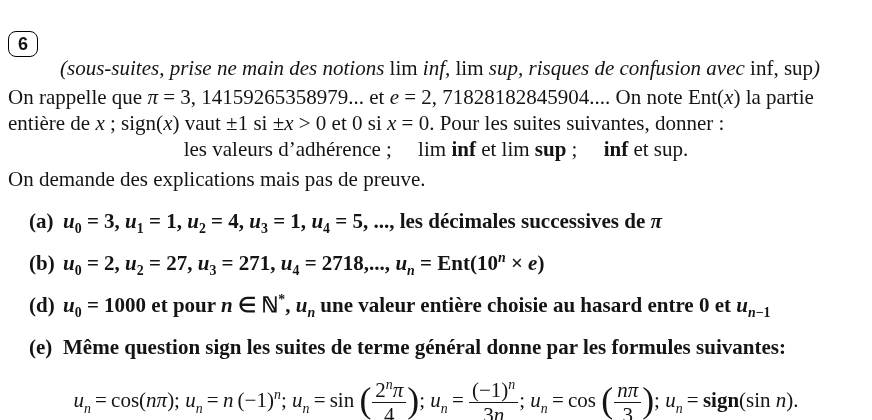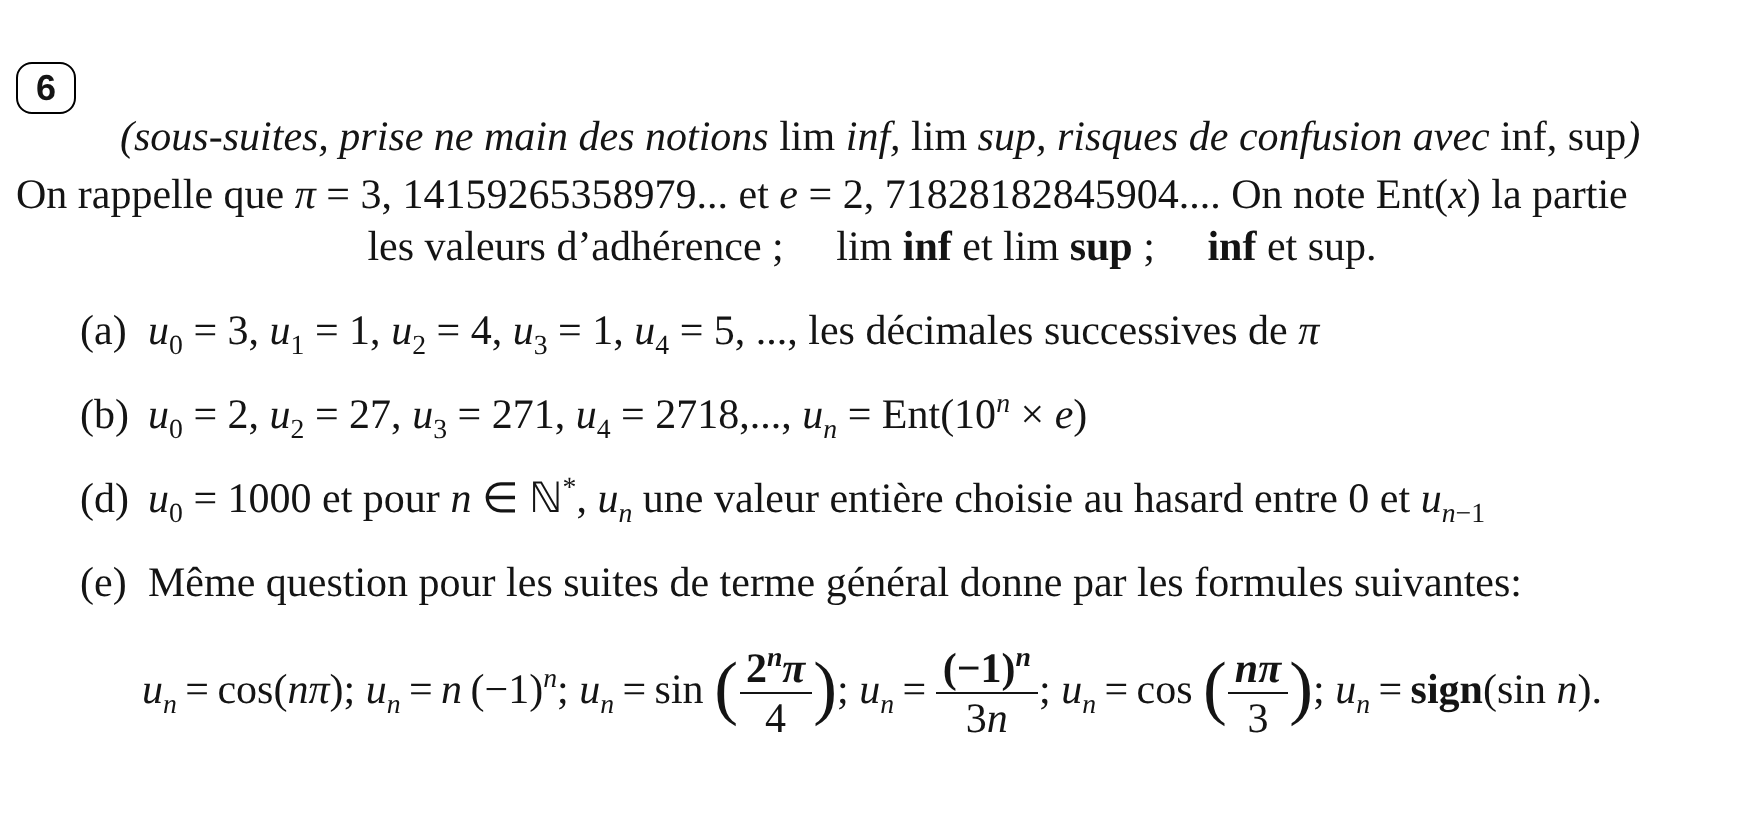--- a/index.html
+++ b/index.html
@@ -18,57 +18,59 @@
     font-family: "Liberation Sans", sans-serif;
     font-weight: bold; font-size: 18px;
     border: 1.7px solid #000; border-radius: 8px;
     padding: 0px 9px; line-height: 24px;
     display: inline-block;
   }
   .title { font-style: italic; margin-top: 48px; }
   .rm { font-style: normal; }
   .centered { text-align: center; }
   .note { margin-top: 4px; }
-  .item { margin-top: 16px; margin-left: 32px; white-space: nowrap; line-height: 26px; }
+  .item { margin-top: 16px; margin-left: 21px; white-space: nowrap; line-height: 26px; font-weight: bold; }
   .ilabel { display: inline-block; width: 34px; }
   .formulas { text-align: center; margin-top: 19px; line-height: 1; }
   sub { font-size: 66%; line-height: 0; }
   sup { font-size: 66%; line-height: 0; }
   .frac { display: inline-block; vertical-align: middle; text-align: center; line-height: 1.05; padding: 0 1px; }
-  .frac .num { display: block; border-bottom: 1.4px solid #141414; padding: 0 3px 1px; font-weight: bold; }
+  .frac .num { display: block; border-bottom: 1.4px solid #141414; padding: 0 3px 1px; }
   .frac .den { display: block; padding-top: 1px; }
   .bigp { font-size: 170%; vertical-align: -0.12em; line-height: 1; }
 </style>
 </head>
 <body>
 
 <div class="page">
 
   <div class="line header">
     <span class="numbox"><span>6</span></span>
     <span class="title">(sous-suites, prise ne main des notions <span class="rm">lim</span> inf, <span class="rm">lim</span> sup, risques de confusion avec <span class="rm">inf, sup</span>)</span>
   </div>
 
   <div class="line">On rappelle que <i>π</i> = 3, 14159265358979... et <i>e</i> = 2, 71828182845904.... On note Ent(<i>x</i>) la partie</div>
+  <div class="line">entière de <i>x</i> ; sign(<i>x</i>) vaut ±1 si ±<i>x</i> &gt; 0 et 0 si <i>x</i> = 0. Pour les suites suivantes, donner :</div>
 
   <div class="line centered">les valeurs d’adhérence ;  lim <b>inf</b> et lim <b>sup</b> ;  <b>inf</b> et sup.</div>
 
+  <div class="line note">On demande des explications mais pas de preuve.</div>
 
   <div class="item">
     <span class="ilabel">(a)</span><span class="itext"><i>u</i><sub>0</sub> = 3, <i>u</i><sub>1</sub> = 1, <i>u</i><sub>2</sub> = 4, <i>u</i><sub>3</sub> = 1, <i>u</i><sub>4</sub> = 5, ..., les décimales successives de <i>π</i></span>
   </div>
 
   <div class="item">
     <span class="ilabel">(b)</span><span class="itext"><i>u</i><sub>0</sub> = 2, <i>u</i><sub>2</sub> = 27, <i>u</i><sub>3</sub> = 271, <i>u</i><sub>4</sub> = 2718,..., <i>u</i><sub><i>n</i></sub> = Ent(10<sup><i>n</i></sup> × <i>e</i>)</span>
   </div>
 
 
   <div class="item">
     <span class="ilabel">(d)</span><span class="itext"><i>u</i><sub>0</sub> = 1000 et pour <i>n</i> ∈ ℕ<sup>*</sup>, <i>u</i><sub><i>n</i></sub> une valeur entière choisie au hasard entre 0 et <i>u</i><sub><i>n</i>−1</sub></span>
   </div>
 
   <div class="item">
-    <span class="ilabel">(e)</span><span class="itext">Même question pour les suites de terme général donne par les formules suivantes:</span>
+    <span class="ilabel">(e)</span><span class="itext">Même question sign les suites de terme général donne par les formules suivantes:</span>
   </div>
 
   <div class="line formulas"><i>u</i><sub><i>n</i></sub> = cos(<i>nπ</i>); <i>u</i><sub><i>n</i></sub> = <i>n</i> (−1)<sup><i>n</i></sup>; <i>u</i><sub><i>n</i></sub> = sin <span class="bigp">(</span><span class="frac"><span class="num">2<sup><i>n</i></sup><i>π</i></span><span class="den">4</span></span><span class="bigp">)</span>; <i>u</i><sub><i>n</i></sub> = <span class="frac"><span class="num">(−1)<sup><i>n</i></sup></span><span class="den">3<i>n</i></span></span>; <i>u</i><sub><i>n</i></sub> = cos <span class="bigp">(</span><span class="frac"><span class="num"><i>nπ</i></span><span class="den">3</span></span><span class="bigp">)</span>; <i>u</i><sub><i>n</i></sub> = <b>sign</b>(sin <i>n</i>).</div>
 
 </div>
 
 </body></html>

